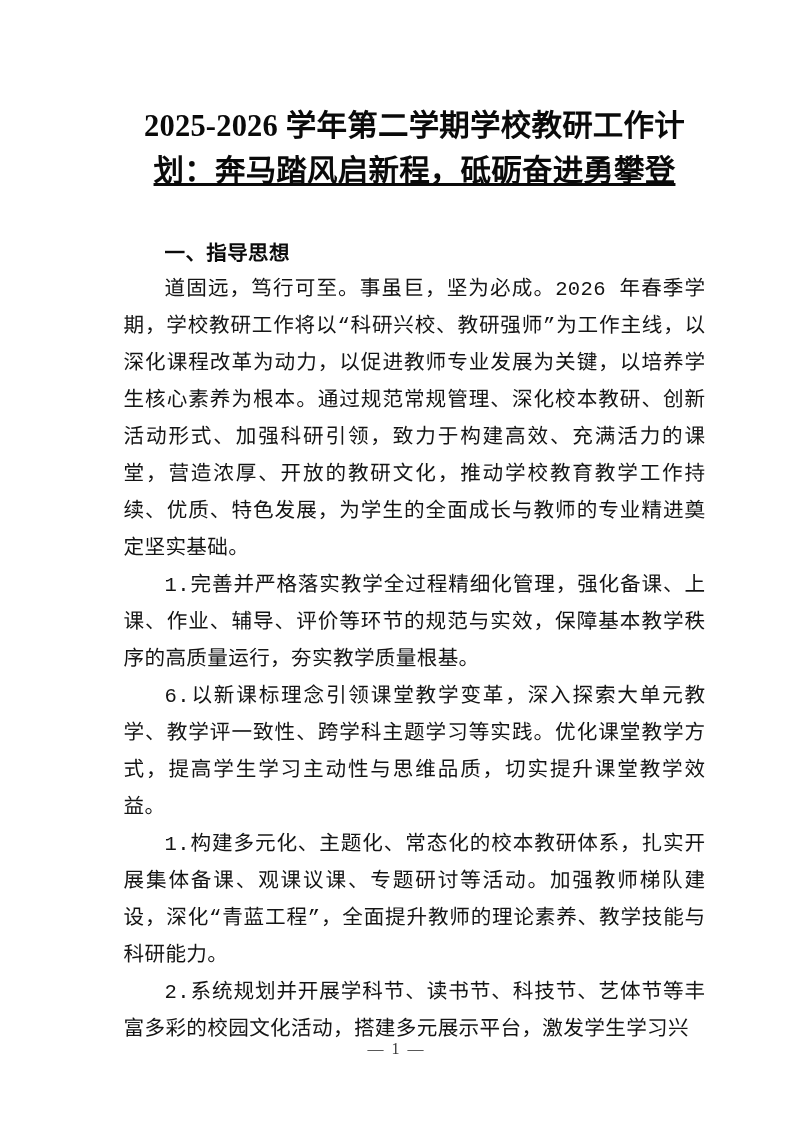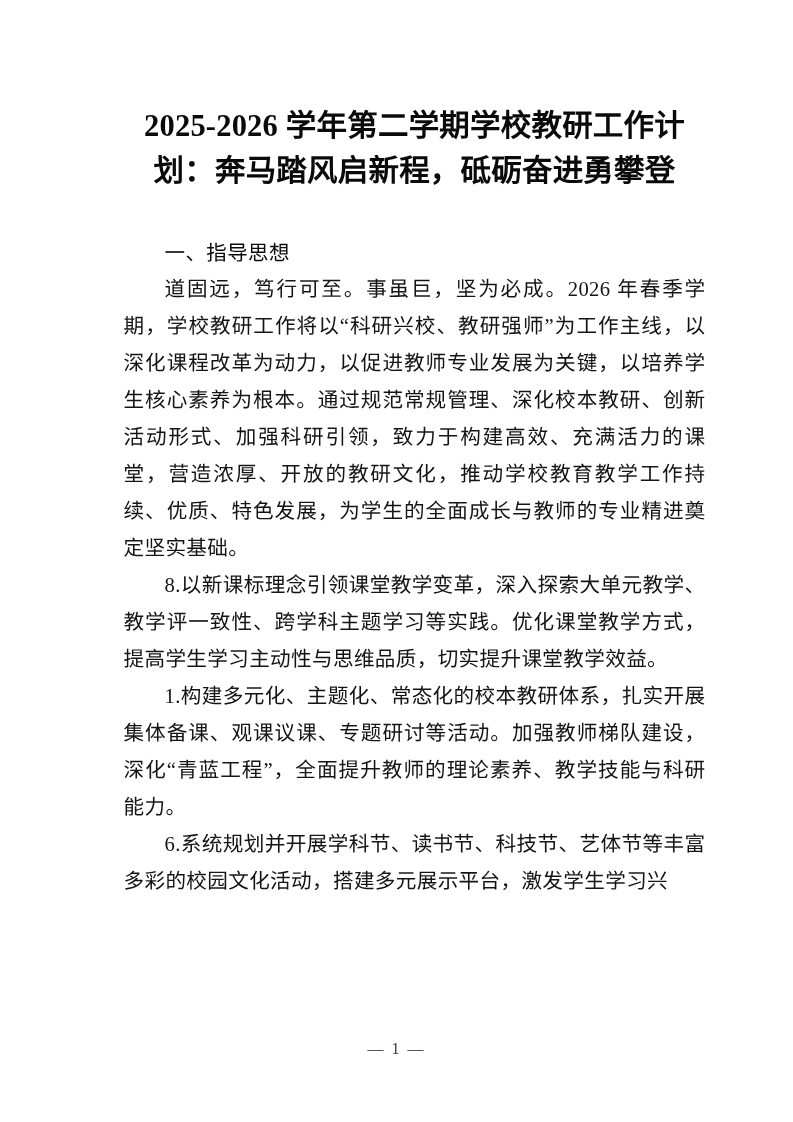--- a/index.html
+++ b/index.html
@@ -37,31 +37,31 @@
     text-align: center;
     letter-spacing: 0.2px;
     margin: 0;
     -webkit-font-smoothing: antialiased;
   }
 
   
   .section-heading {
     font-family: "Liberation Sans", "DejaVu Sans", sans-serif;
     font-size: 20.5px;
-    font-weight: 400;
+    font-weight: 700;
     line-height: 37px;
     color: #0b0b0b;
     text-indent: 41px;
     margin: 0;
     letter-spacing: 0.4px;
   }
 
   
   .body-para {
-    font-family: Liberation Serif, serif;
+    font-family: Liberation Mono, monospace;
     font-size: 20.6px;
     line-height: 37px;
     color: #141414;
     text-align: justify;
     text-justify: inter-ideograph;
     text-indent: 41px;
     margin: 0;
     letter-spacing: 0.35px;
     word-break: break-all;
   }
@@ -83,29 +83,30 @@
 </style>
 </head>
 <body>
 
 <div class="page">
 
   <div class="content">
 
     <h1 class="doc-title">
       <span style="display: block;">2025-2026 学年第二学期学校教研工作计</span>
-      <span style="display: block;">划：奔马踏风启新程，砥砺奋进勇攀登</span>
+      <span style="display: block; text-decoration: underline;">划：奔马踏风启新程，砥砺奋进勇攀登</span>
     </h1>
 
     <div class="spacer-title-gap"></div>
 
     <h2 class="section-heading">一、指导思想</h2>
     <p class="body-para">道固远，笃行可至。事虽巨，坚为必成。2026 年春季学期，学校教研工作将以“科研兴校、教研强师”为工作主线，以深化课程改革为动力，以促进教师专业发展为关键，以培养学生核心素养为根本。通过规范常规管理、深化校本教研、创新活动形式、加强科研引领，致力于构建高效、充满活力的课堂，营造浓厚、开放的教研文化，推动学校教育教学工作持续、优质、特色发展，为学生的全面成长与教师的专业精进奠定坚实基础。</p>
 
-    <p class="body-para">8.以新课标理念引领课堂教学变革，深入探索大单元教学、教学评一致性、跨学科主题学习等实践。优化课堂教学方式，提高学生学习主动性与思维品质，切实提升课堂教学效益。</p>
+    <p class="body-para">1.完善并严格落实教学全过程精细化管理，强化备课、上课、作业、辅导、评价等环节的规范与实效，保障基本教学秩序的高质量运行，夯实教学质量根基。</p>
+    <p class="body-para">6.以新课标理念引领课堂教学变革，深入探索大单元教学、教学评一致性、跨学科主题学习等实践。优化课堂教学方式，提高学生学习主动性与思维品质，切实提升课堂教学效益。</p>
     <p class="body-para">1.构建多元化、主题化、常态化的校本教研体系，扎实开展集体备课、观课议课、专题研讨等活动。加强教师梯队建设，深化“青蓝工程”，全面提升教师的理论素养、教学技能与科研能力。</p>
-    <p class="body-para">6.系统规划并开展学科节、读书节、科技节、艺体节等丰富多彩的校园文化活动，搭建多元展示平台，激发学生学习兴</p>
+    <p class="body-para">2.系统规划并开展学科节、读书节、科技节、艺体节等丰富多彩的校园文化活动，搭建多元展示平台，激发学生学习兴</p>
 
   </div>
 
   <div class="page-footer">— 1 —</div>
 
 </div>
 
 </body></html>

